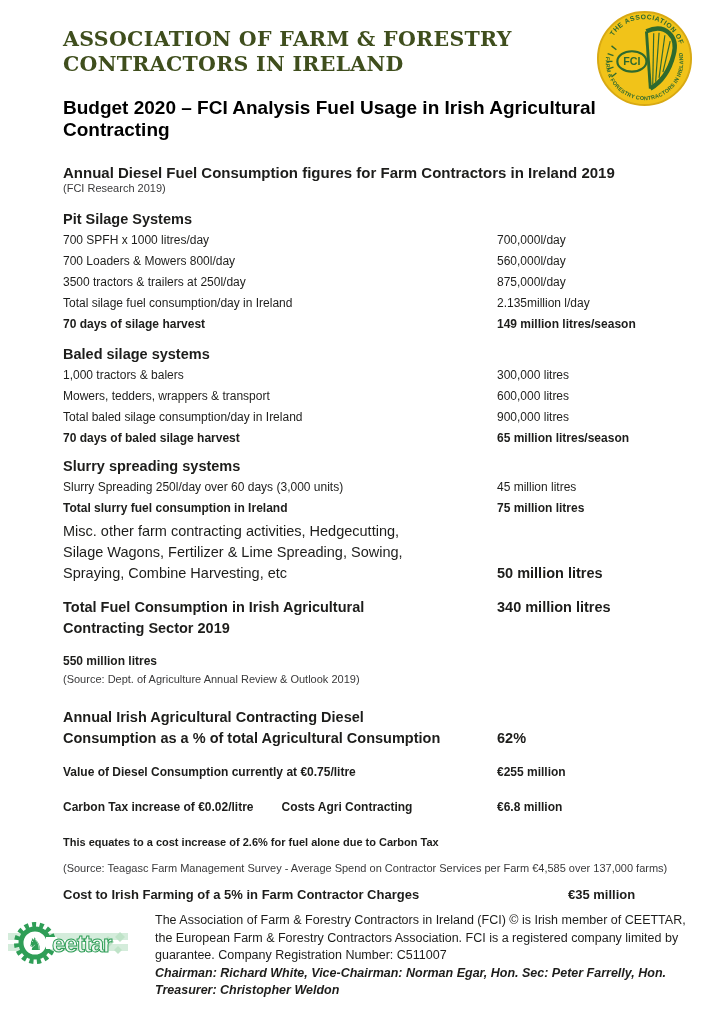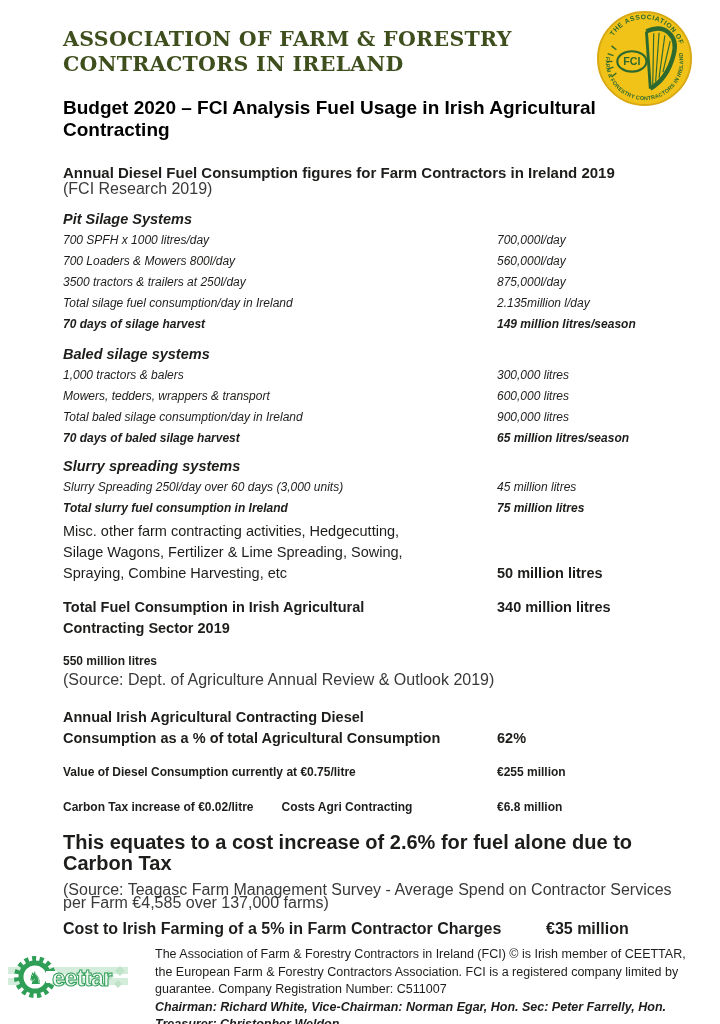--- a/index.html
+++ b/index.html
@@ -7,24 +7,24 @@
         font-family:"Liberation Sans",sans-serif;color:#1d1d1b;overflow:hidden;}
   .content{padding:0 28px 0 63px;}
 
   
   .org-title{padding-top:27px;font-family:"DejaVu Serif",serif;font-weight:bold;
              font-size:20.5px;line-height:25px;color:#3f4e1d;letter-spacing:.3px;}
   .fci-logo{position:absolute;top:7px;left:596px;width:97px;height:103px;}
 
   .doc-title{margin-top:20px;font-size:19px;font-weight:bold;color:#000000;}
   .subtitle{margin-top:23px;font-size:15px;font-weight:bold;}
-  .note{margin-top:1px;font-size:16px;line-height:13px;color:#39393a;}
+  .note{margin-top:1px;font-size:11px;line-height:13px;color:#39393a;}
 
   
-  .sec{margin-top:0;font-style:italic;}
+  .sec{margin-top:0;}
   .sec-heading{font-weight:bold;font-size:14.5px;line-height:21px;}
   .row{display:flex;font-size:12px;line-height:21px;}
   .row .lbl{width:434px;flex-shrink:0;}
   .row .val{white-space:nowrap;text-align:center;}
   .b{font-weight:bold;}
 
   .para-row{display:flex;font-size:14.5px;line-height:21px;}
   .para-row .lines{width:434px;flex-shrink:0;}
   .para-row .lines span{display:block;}
   .v-bottom{align-self:flex-end;}
@@ -32,23 +32,23 @@
 
   #sec-pit{margin-top:14px;}
   #sec-baled{margin-top:9px;}
   #sec-slurry{margin-top:7px;}
   #misc-row{margin-top:2px;}
   #total-fuel-row{margin-top:13px;}
   #out-of-total{margin-top:12px;}
   #annual-pct-row{margin-top:21px;}
   #diesel-value-row{margin-top:13px;}
   #carbon-row{margin-top:14px;}
-  #equates-line{margin-top:14px;font-size:20px;line-height:21px;font-weight:bold;}
+  #equates-line{margin-top:14px;font-size:11px;line-height:21px;font-weight:bold;}
   #services-row{margin-top:9px;}
-  #cost-row{margin-top:9px;font-size:16px;line-height:22px;font-weight:bold;display:flex;}
+  #cost-row{margin-top:9px;font-size:13px;line-height:22px;font-weight:bold;display:flex;gap:22px;}
   #cost-row .lbl{width:483px;flex-shrink:0;}
 
   .carbon-label{display:flex;width:434px;flex-shrink:0;}
   .carbon-label .part2{margin-left:28px;}
 
   
   .footer{display:flex;margin-top:6px;padding-left:8px;}
   .ceettar-logo{width:122px;height:60px;flex-shrink:0;margin-top:2px;}
   .footer-text{margin-left:25px;width:545px;font-size:12.5px;line-height:17.5px;}
   .officers{font-weight:bold;font-style:italic;}

